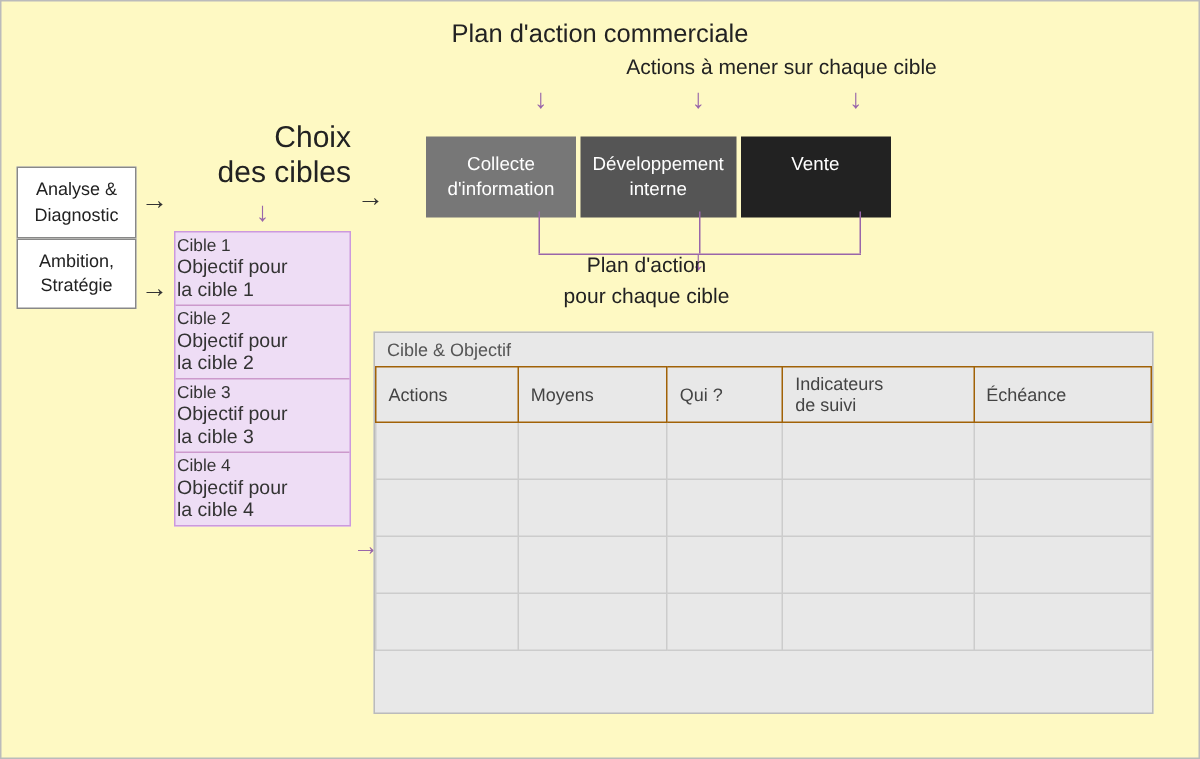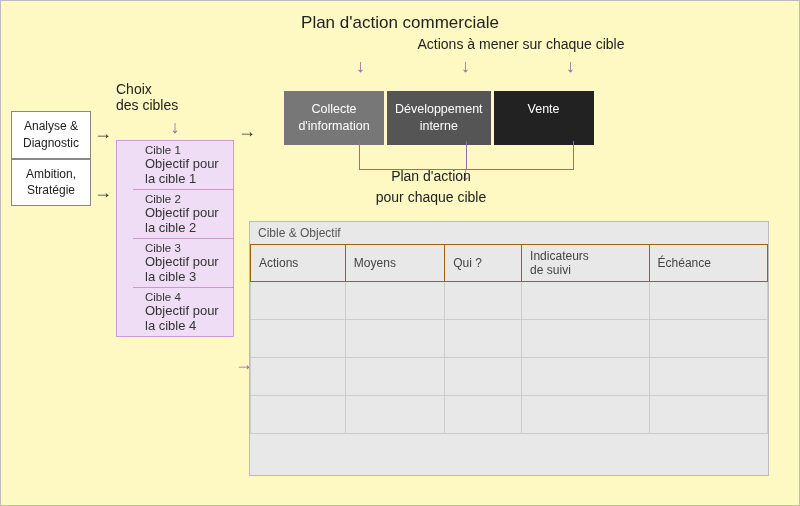--- a/index.html
+++ b/index.html
@@ -43,41 +43,40 @@
       font-size: 12px;
       line-height: 1.4;
     }
     
     .choix-area {
       position: absolute;
       left: 115px;
       top: 80px;
     }
     .choix-label {
-      text-align: left;
-      font-size: 14px;
+      text-align: right;
+      font-size: 20px;
       color: #222;
       margin-bottom: 4px;
     }
     .choix-arrow-down {
       text-align: center;
       color: #9966aa;
       font-size: 18px;
       margin-bottom: 2px;
     }
     
     .cibles-list {
       width: 118px;
       border: 1px solid #cc99dd;
       background: #eeddf5;
     }
     .cible-row {
       border-bottom: 1px solid #cc99cc;
-      padding: 3px 12px;
-      margin-left: 16px;
+      padding: 3px 1px;
     }
     .cible-row:last-child { border-bottom: none; }
     .cible-title { font-size: 11.5px; color: #333; }
     .cible-obj { font-size: 13px; color: #333; }
 
     
     .actions-header {
       position: absolute;
       left: 280px;
       top: 35px;

